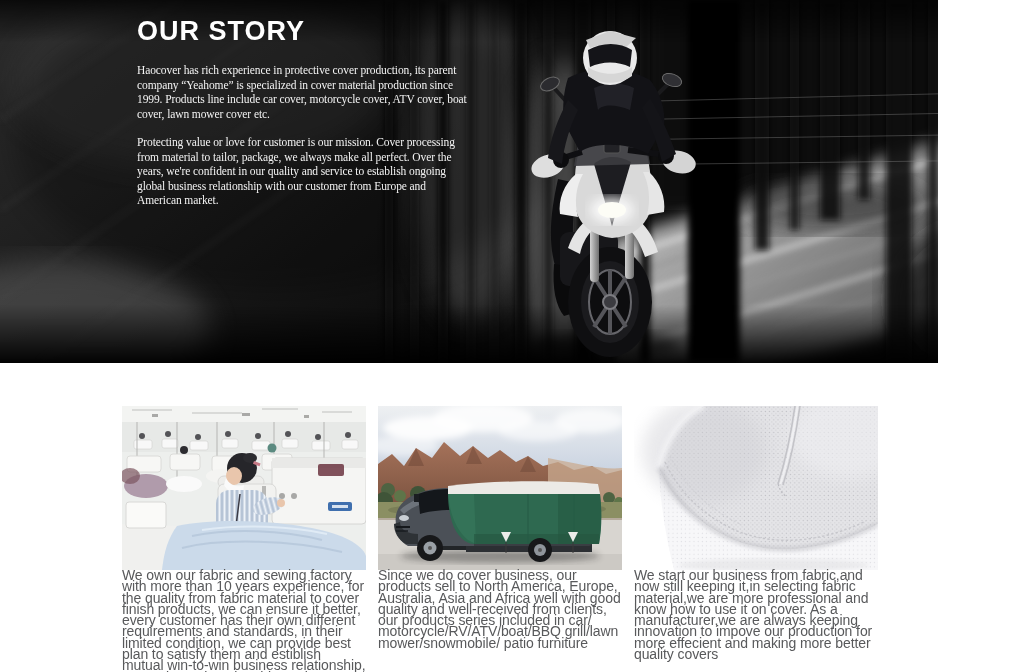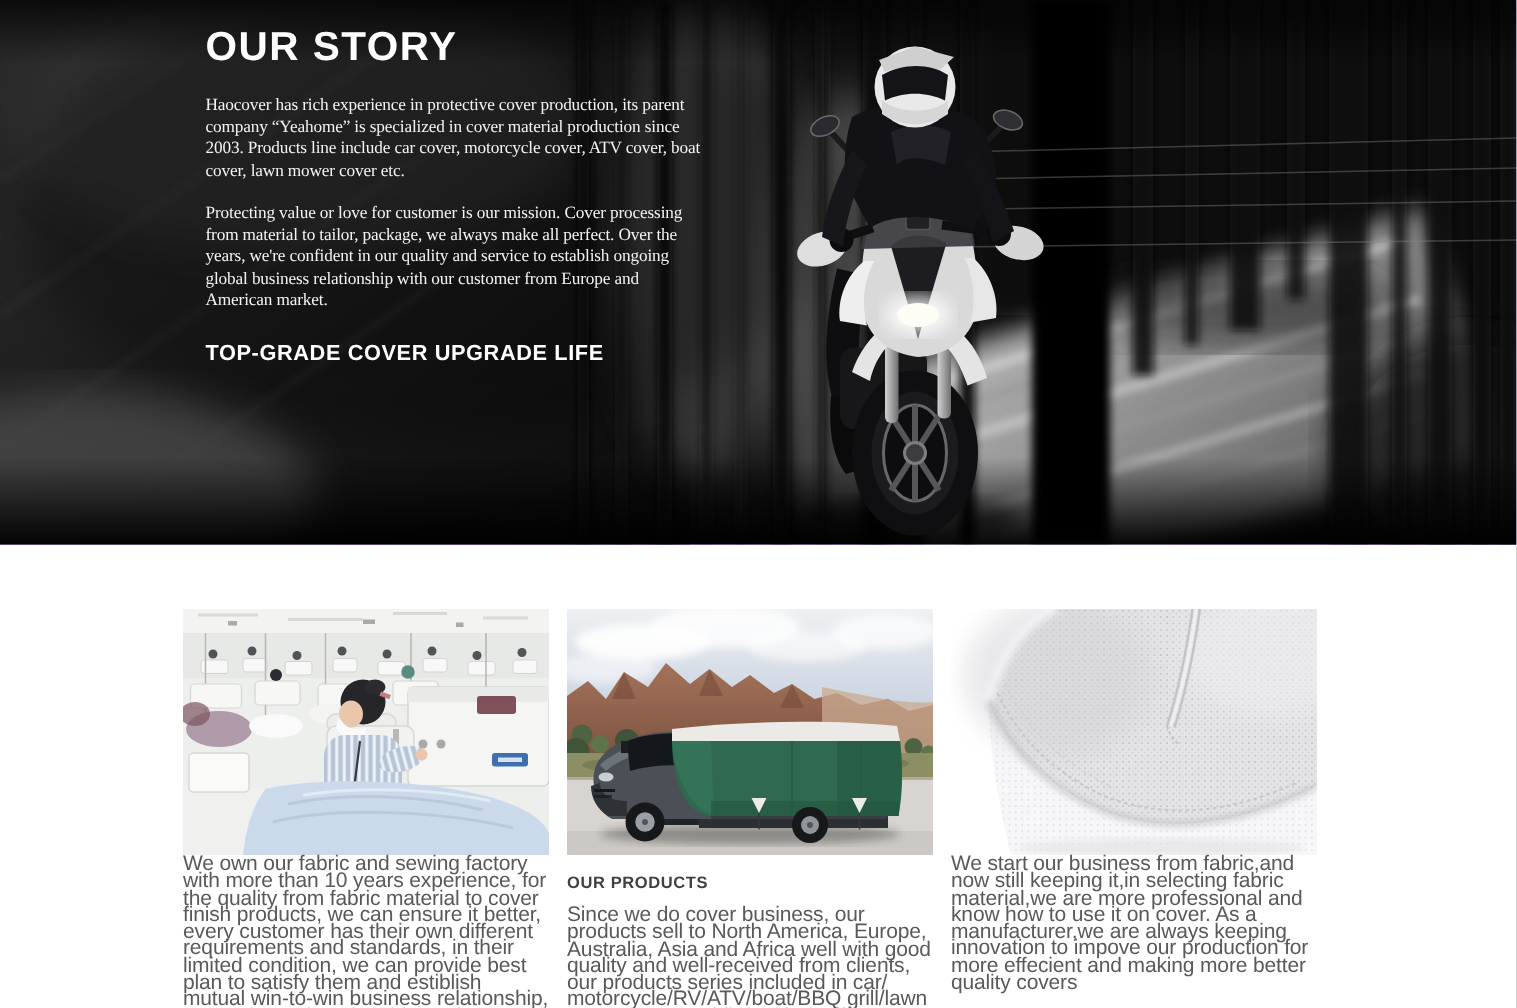--- a/index.html
+++ b/index.html
@@ -1,20 +1,20 @@
 <!DOCTYPE html>
 <html><head>
 <meta charset="utf-8">
 <style>
   html,body{margin:0;padding:0;background:#ffffff;}
   .page{position:relative;width:1011px;height:672px;overflow:hidden;background:#ffffff;
         font-family:"Liberation Sans", sans-serif;}
 
   
-  .hero{position:absolute;left:0;top:0;width:1011px;height:363px;background:#6d28d9;overflow:hidden;}
+  .hero{position:absolute;left:0;top:0;width:938px;height:363px;background:#404040;overflow:hidden;}
   .hero svg.bg{position:absolute;left:0;top:0;}
   .moto{position:absolute;left:498px;top:14px;z-index:2;}
   .hero-content{position:absolute;left:137px;top:16px;width:330px;z-index:3;color:#ffffff;}
   .hero-title{font-size:27px;font-weight:bold;letter-spacing:1px;margin:0 0 16px 0;color:#fff;}
   .hero-p{font-family:"Liberation Serif", serif;font-size:11.5px;line-height:14.5px;
           color:#f3f3f3;margin:0 0 14px 0;letter-spacing:-0.1px;}
   .hero-tagline{font-size:14.5px;font-weight:bold;letter-spacing:0.4px;color:#fff;margin-top:20px;}
 
   
   .cards{position:absolute;left:122px;top:406px;width:756px;display:flex;gap:12px;}
@@ -193,23 +193,22 @@
       <path d="M96,74 C110,68 124,68 136,74 L132,96 C118,90 104,90 100,96 Z" fill="#26262c" opacity="0.8"></path>
 
       <circle cx="112" cy="44" r="27" fill="#e9e9e9"></circle>
       <path d="M88,26 L112,17 L138,24 L127,34 C116,30 100,30 92,34 Z" fill="#cfcfcf"></path>
       <path d="M90,36 C104,28 122,28 134,36 L132,53 C120,47 104,47 92,53 Z" fill="#141418"></path>
       <path d="M90,53 C102,62 124,62 134,53 L134,62 C122,71 102,71 90,62 Z" fill="#d6d6d6"></path>
     </svg>
 
     <div class="hero-content">
       <h1 class="hero-title">OUR STORY</h1>
-      <p class="hero-p">Haocover has rich experience in protective cover production, its parent company “Yeahome” is specialized in cover material production since 2003. Products line include car cover, motorcycle cover, ATV cover, boat cover, lawn mower cover etc.</p>
+      <p class="hero-p">Haocover has rich experience in protective cover production, its parent company “Yeahome” is specialized in cover material production since 1999. Products line include car cover, motorcycle cover, ATV cover, boat cover, lawn mower cover etc.</p>
       <p class="hero-p">Protecting value or love for customer is our mission. Cover processing from material to tailor, package, we always make all perfect. Over the years, we're confident in our quality and service to establish ongoing global business relationship with our customer from Europe and American market.</p>
-      <div class="hero-tagline">TOP-GRADE COVER UPGRADE LIFE</div>
     </div>
   </div>
 
   <div class="cards">
 
     <div class="card">
       <div class="card-img">
         <svg width="244" height="164" viewBox="0 0 244 164">
           <defs>
             <pattern id="stripes" width="5" height="5" patternUnits="userSpaceOnUse">
@@ -376,21 +375,20 @@
           <line x1="195" y1="136" x2="195" y2="147" stroke="#3a3a3a" stroke-width="1"></line>
           <rect x="60" y="140" width="28" height="4" fill="#222528"></rect>
           <circle cx="52" cy="142" r="13" fill="#17181a"></circle>
             <circle cx="52" cy="142" r="6.5" fill="#9aa0a6"></circle>
             <circle cx="52" cy="142" r="2" fill="#555"></circle>
           <circle cx="162" cy="144" r="12" fill="#17181a"></circle>
             <circle cx="162" cy="144" r="6" fill="#8f959b"></circle>
             <circle cx="162" cy="144" r="2" fill="#555"></circle>
         </svg>
       </div>
-      <h2 class="card-h">OUR PRODUCTS</h2>
       <p class="card-p">Since we do cover business, our products sell to North America, Europe, Australia, Asia and Africa well with good quality and well-received from clients, our products series included in car/ motorcycle/RV/ATV/boat/BBQ grill/lawn mower/snowmobile/ patio furniture</p>
     </div>
 
     <div class="card">
       <div class="card-img">
         <svg width="244" height="164" viewBox="0 0 244 164">
           <defs>
             <pattern id="dots" width="4.2" height="4.2" patternUnits="userSpaceOnUse">
               <rect width="4.2" height="4.2" fill="#e4e4e7"></rect>
                 <circle cx="1.2" cy="1.2" r="0.65" fill="#bfbfc4"></circle>

